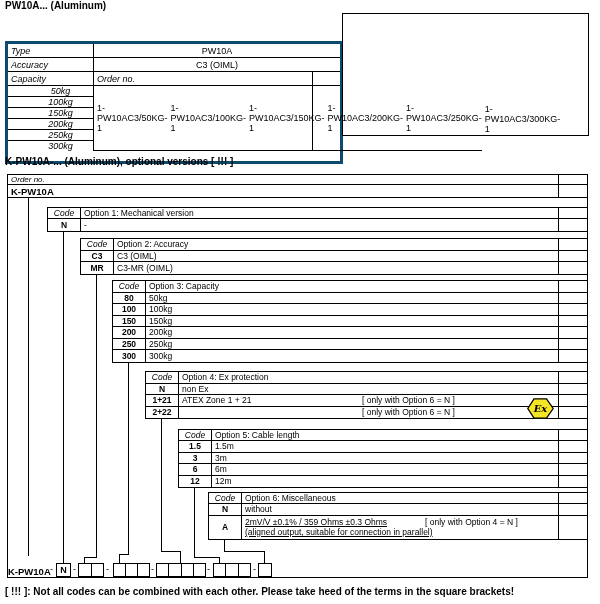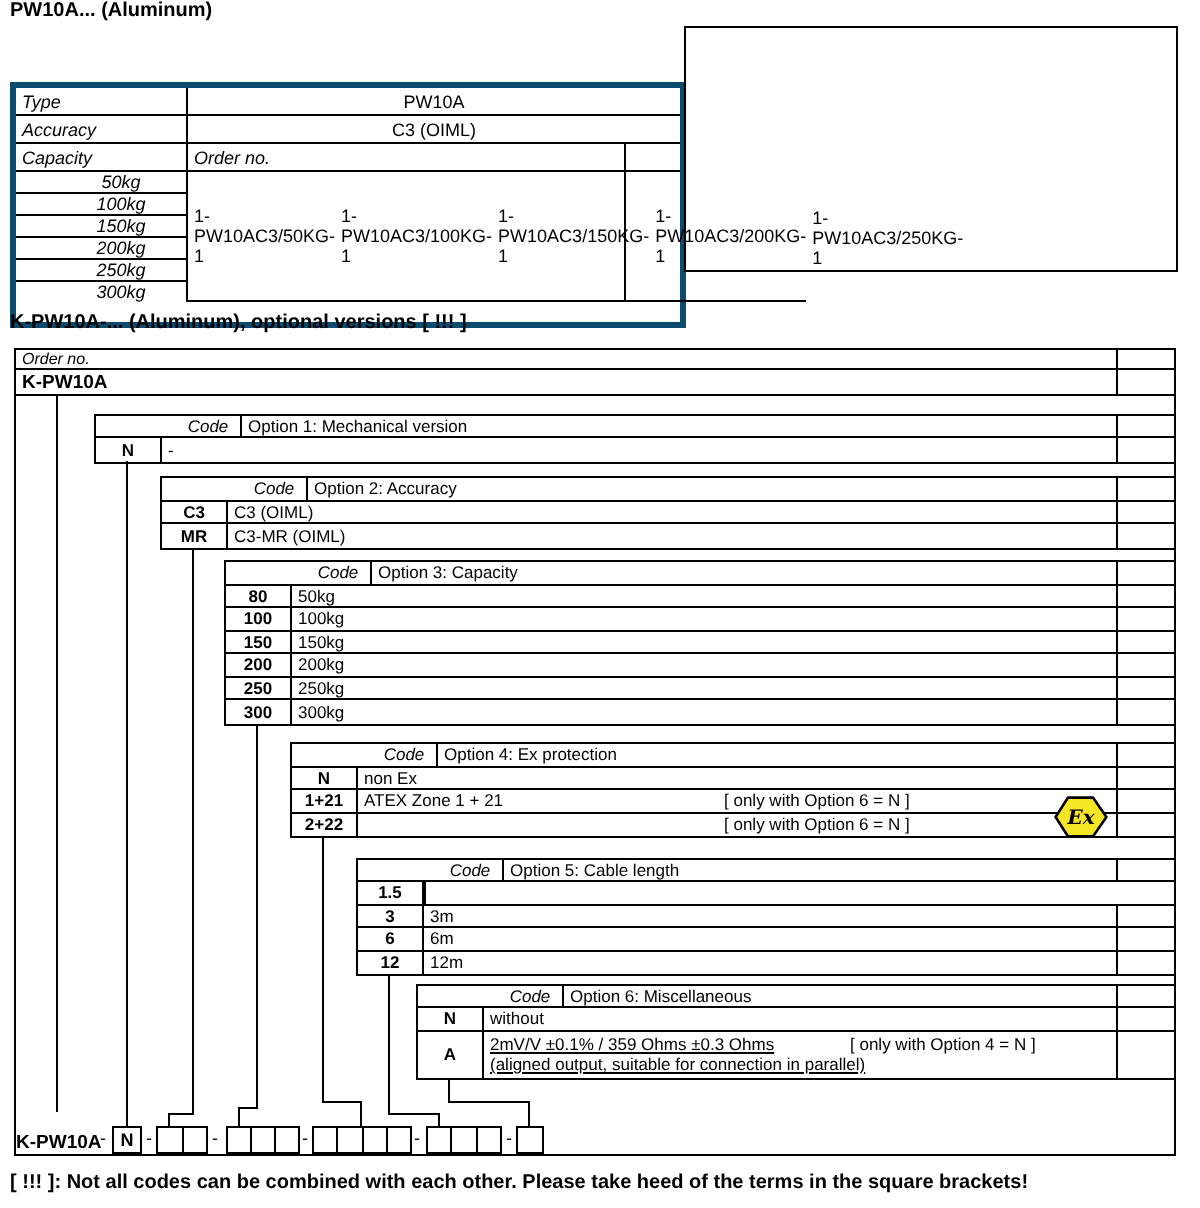--- a/index.html
+++ b/index.html
@@ -38,21 +38,21 @@
   .t2main { flex:1; display:flex; align-items:center; padding-left:3px; }
   .nrw { width:29px; border-left:1px solid #000; height:100%; }
   .ordrow { height:10px; font-size:8px; font-style:italic; }
   .baserow { height:13px; font-size:9.5px; font-weight:bold; }
 
   
   .opt { position:absolute; border:1px solid #000; background:#fff; }
   .opt .r { display:flex; height:11.5px; border-bottom:1px solid #000; font-size:8.5px; }
   .opt .r:last-child { border-bottom:none; }
   .codec { width:33px; border-right:1px solid #000; display:flex; align-items:center; justify-content:center; height:100%; }
-  .codec.hdr { font-style:italic;margin-left:40px; }
+  .codec.hdr { font-style:italic; }
   .codec.val { font-weight:bold; }
   .descc { flex:1; display:flex; align-items:center; padding-left:3px; position:relative; height:100%; }
   .note { position:absolute; left:140px; white-space:nowrap;padding-left:43px; }
   .r.dbl { height:23px; }
   .desc2 { flex-direction:column; align-items:flex-start; justify-content:center; line-height:10.5px; padding-left:0; }
   .desc2 .ln { position:relative; width:100%; padding-left:3px; white-space:nowrap;text-decoration:underline; }
 
   
   .prefix { left:8px; top:566px; font-size:9.5px; font-weight:bold; }
   .dash { top:564px; font-size:9px; width:5px; text-align:center; }
@@ -92,20 +92,21 @@
         <div class="capcell">200kg</div>
         <div class="capcell">250kg</div>
         <div class="capcell">300kg</div>
       </div>
       <div class="capcol-o">
         <div class="capcell">1-PW10AC3/50KG-1</div>
         <div class="capcell">1-PW10AC3/100KG-1</div>
         <div class="capcell">1-PW10AC3/150KG-1</div>
         <div class="capcell">1-PW10AC3/200KG-1</div>
         <div class="capcell">1-PW10AC3/250KG-1</div>
+        <div class="capcell">1-PW10AC3/300KG-1</div>
       </div>
       <div class="capcol-n"></div>
     </div>
   </div>
 
   <div class="abs bigbox"></div>
 
   <div class="abs doc-title" style="left:5px;top:156px">K-PW10A-... (Aluminum), optional versions [ !!! ]</div>
 
   <div class="abs t2outer">
@@ -217,20 +218,21 @@
   </div>
 
   <div class="opt" style="left:178px;top:428.5px;width:410px">
     <div class="r">
       <div class="codec hdr">Code</div>
       <div class="descc">Option 5: Cable length</div>
       <div class="nrw"></div>
     </div>
     <div class="r">
       <div class="codec val">1.5</div>
+      <div class="descc">1.5m</div>
       <div class="nrw"></div>
     </div>
     <div class="r">
       <div class="codec val">3</div>
       <div class="descc">3m</div>
       <div class="nrw"></div>
     </div>
     <div class="r">
       <div class="codec val">6</div>
       <div class="descc">6m</div>

